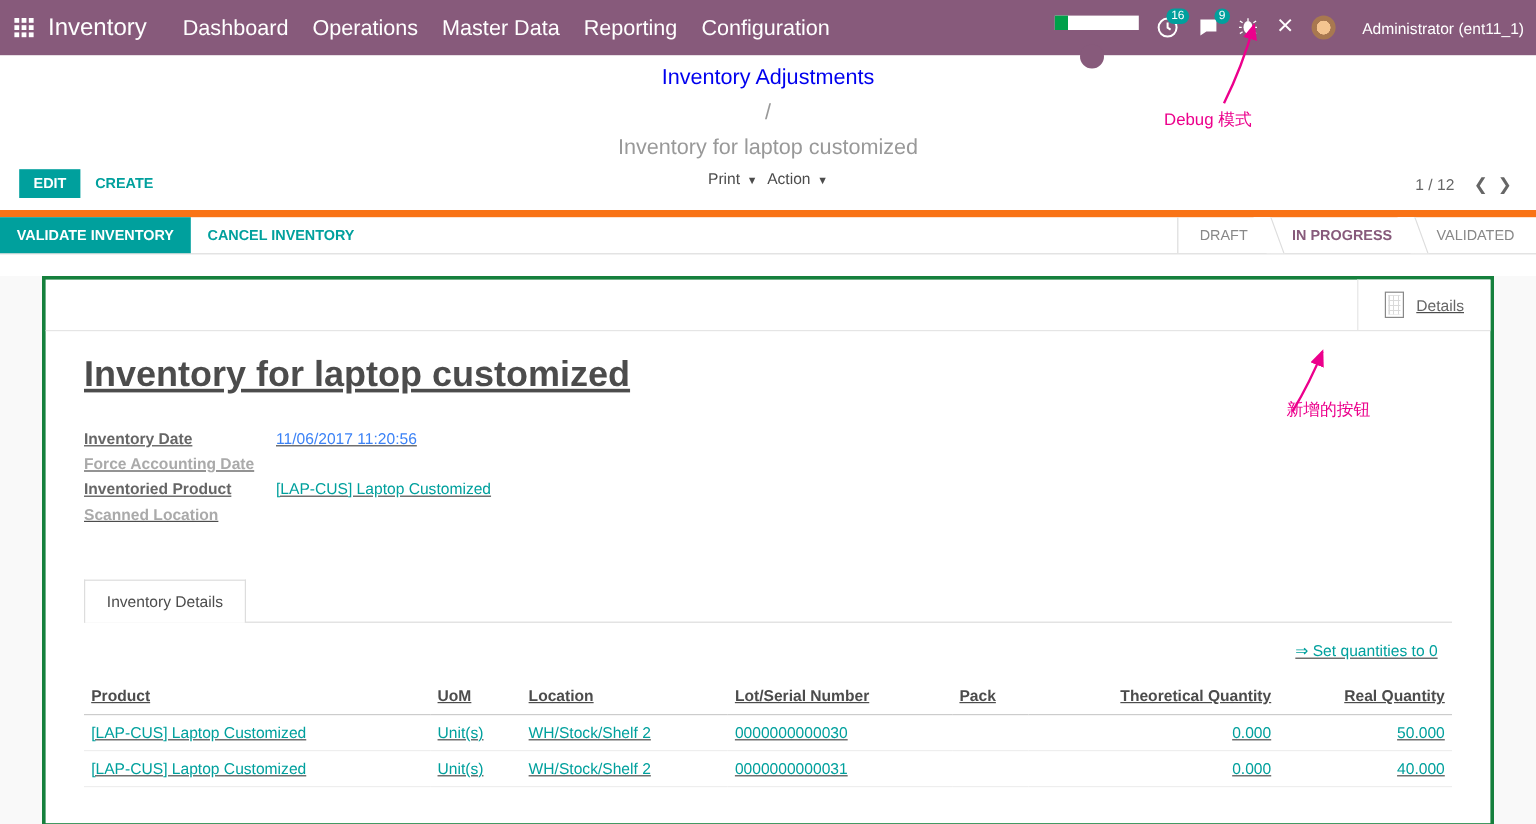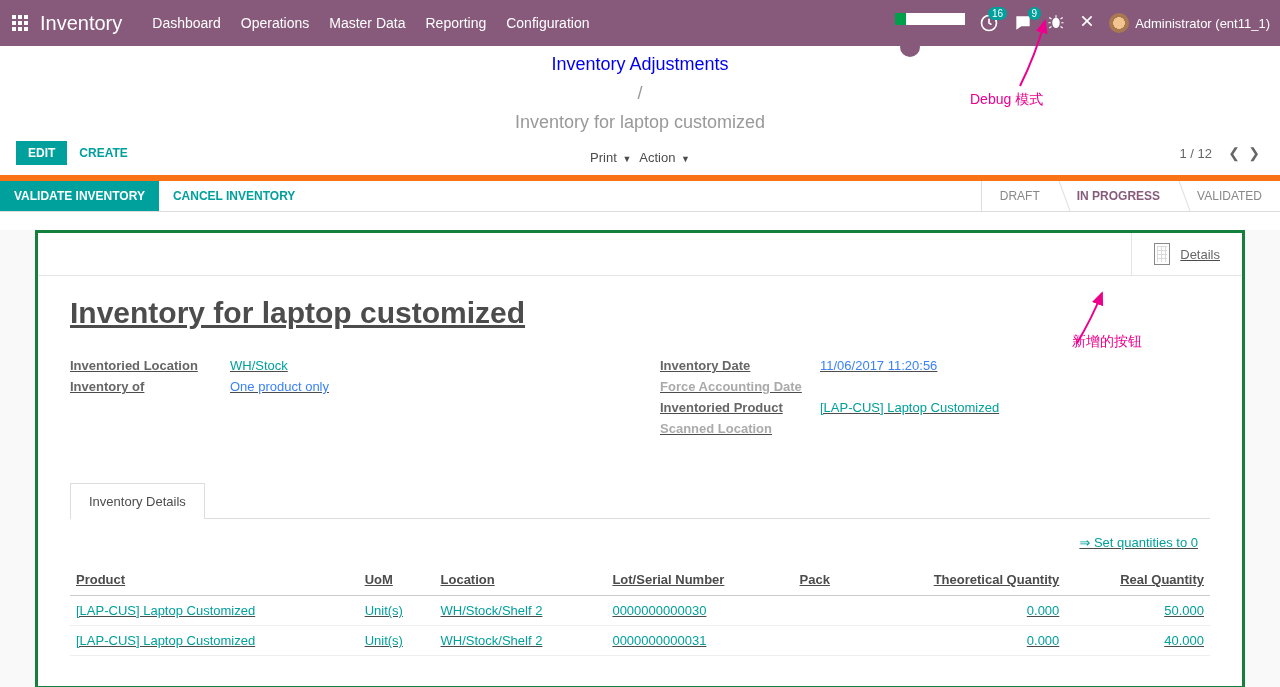--- a/index.html
+++ b/index.html
@@ -5,36 +5,36 @@
 * { margin: 0; padding: 0; box-sizing: border-box; }
 body { font-family: -apple-system, BlinkMacSystemFont, "Segoe UI", Helvetica, Arial, sans-serif; font-size: 13px; color: #4c4c4c; background: #fff; }
 a { text-decoration: none; }
 
 
 .topnav { background: #875a7b; color: #fff; height: 46px; display: flex; align-items: center; padding: 0 10px; }
 .apps-icon { width: 20px; height: 20px; display: flex; flex-wrap: wrap; align-content: center; justify-content: center; gap: 2px; margin-right: 10px; cursor: pointer; }
 .apps-icon span { width: 4px; height: 4px; background: #fff; }
 .brand { font-size: 20px; font-weight: 500; margin-right: 30px; }
 .nav-menu { display: flex; gap: 20px; }
-.nav-menu a { color: #fff; font-size: 14px; }
+.nav-menu a { color: #fff; font-size: 18px; }
 .nav-right { margin-left: auto; display: flex; align-items: flex-start; gap: 14px; }
 .progress-bar { width: 70px; height: 12px; background: #fff; position: relative; }
 .progress-bar::before { content: ""; position: absolute; left: 0; top: 0; height: 100%; width: 15%; background: #00a04a; }
 .icon-wrap { position: relative; display: flex; align-items: center; color: #fff; cursor: pointer; }
 .badge { position: absolute; top: -6px; right: -8px; background: #00a09d; color: #fff; font-size: 10px; border-radius: 8px; padding: 0 4px; line-height: 13px; }
-.user { display: flex; align-items: center; gap: 6px; font-size: 13px; }
+.user { display: flex; align-items: center; gap: 22px; font-size: 13px; }
 .avatar { width: 20px; height: 20px; border-radius: 50%; background: radial-gradient(circle, #f4c490 40%, #a87850 42%); }
 
 
 .control-panel { padding: 8px 16px 0; position: relative; }
 .breadcrumb { font-size: 18px; color: #875a7b; display: flex; align-items: center; gap: 8px; margin-bottom: 8px; flex-direction: column; }
 .breadcrumb .sep, .breadcrumb .current { color: #999; }
 .purple-dot { position: absolute; width: 20px; height: 20px; border-radius: 50%; background: #875a7b; top: -9px; left: 900px; }
 
-.cp-row { display: flex; align-items: flex-end; margin-bottom: 10px; }
+.cp-row { display: flex; align-items: flex-start; margin-bottom: 10px; }
 .btn { padding: 5px 12px; font-size: 12px; border: none; cursor: pointer; }
 .btn-teal { background: #00a09d; color: #fff; font-weight: 600; }
 .btn-link { background: none; color: #00a09d; font-weight: 600; }
 .cp-center { position: absolute; left: 50%; transform: translateX(-50%); display: flex; gap: 8px; }
 .dropdown-toggle { background: none; border: none; color: #4c4c4c; cursor: pointer; font-size: 13px; }
 .caret { font-size: 9px; margin-left: 2px; }
 .cp-right { margin-left: auto; display: flex; align-items: center; gap: 12px; color: #666; }
 .pager-nav { display: flex; }
 .pager-btn { width: 20px; height: 24px; display: flex; align-items: center; justify-content: center; cursor: pointer; color: #666; font-size: 14px; }
 
@@ -199,30 +199,20 @@
           </marker>
         </defs>
       <path d="M5,55 Q20,30 30,5" stroke="#ec008c" stroke-width="2" fill="none" marker-end="url(#ah2)"></path>
     </svg>
     <div class="annot" style="right:100px; top:100px;">新增的按钮</div>
 
     <div class="sheet-body">
       <h1 class="title">Inventory for laptop customized</h1>
 
       <div class="fields-grid">
-        <div class="fcol">
-          <div class="frow">
-              <span class="flabel">Inventoried Location</span>
-              <span class="fval link">WH/Stock</span>
-            </div>
-          <div class="frow">
-              <span class="flabel">Inventory of</span>
-              <span class="fval">One product only</span>
-            </div>
-        </div>
         <div class="fcol">
           <div class="frow">
               <span class="flabel">Inventory Date</span>
               <span class="fval">11/06/2017 11:20:56</span>
             </div>
           <div class="frow">
               <span class="flabel muted">Force Accounting Date</span>
             </div>
           <div class="frow">
               <span class="flabel">Inventoried Product</span>

